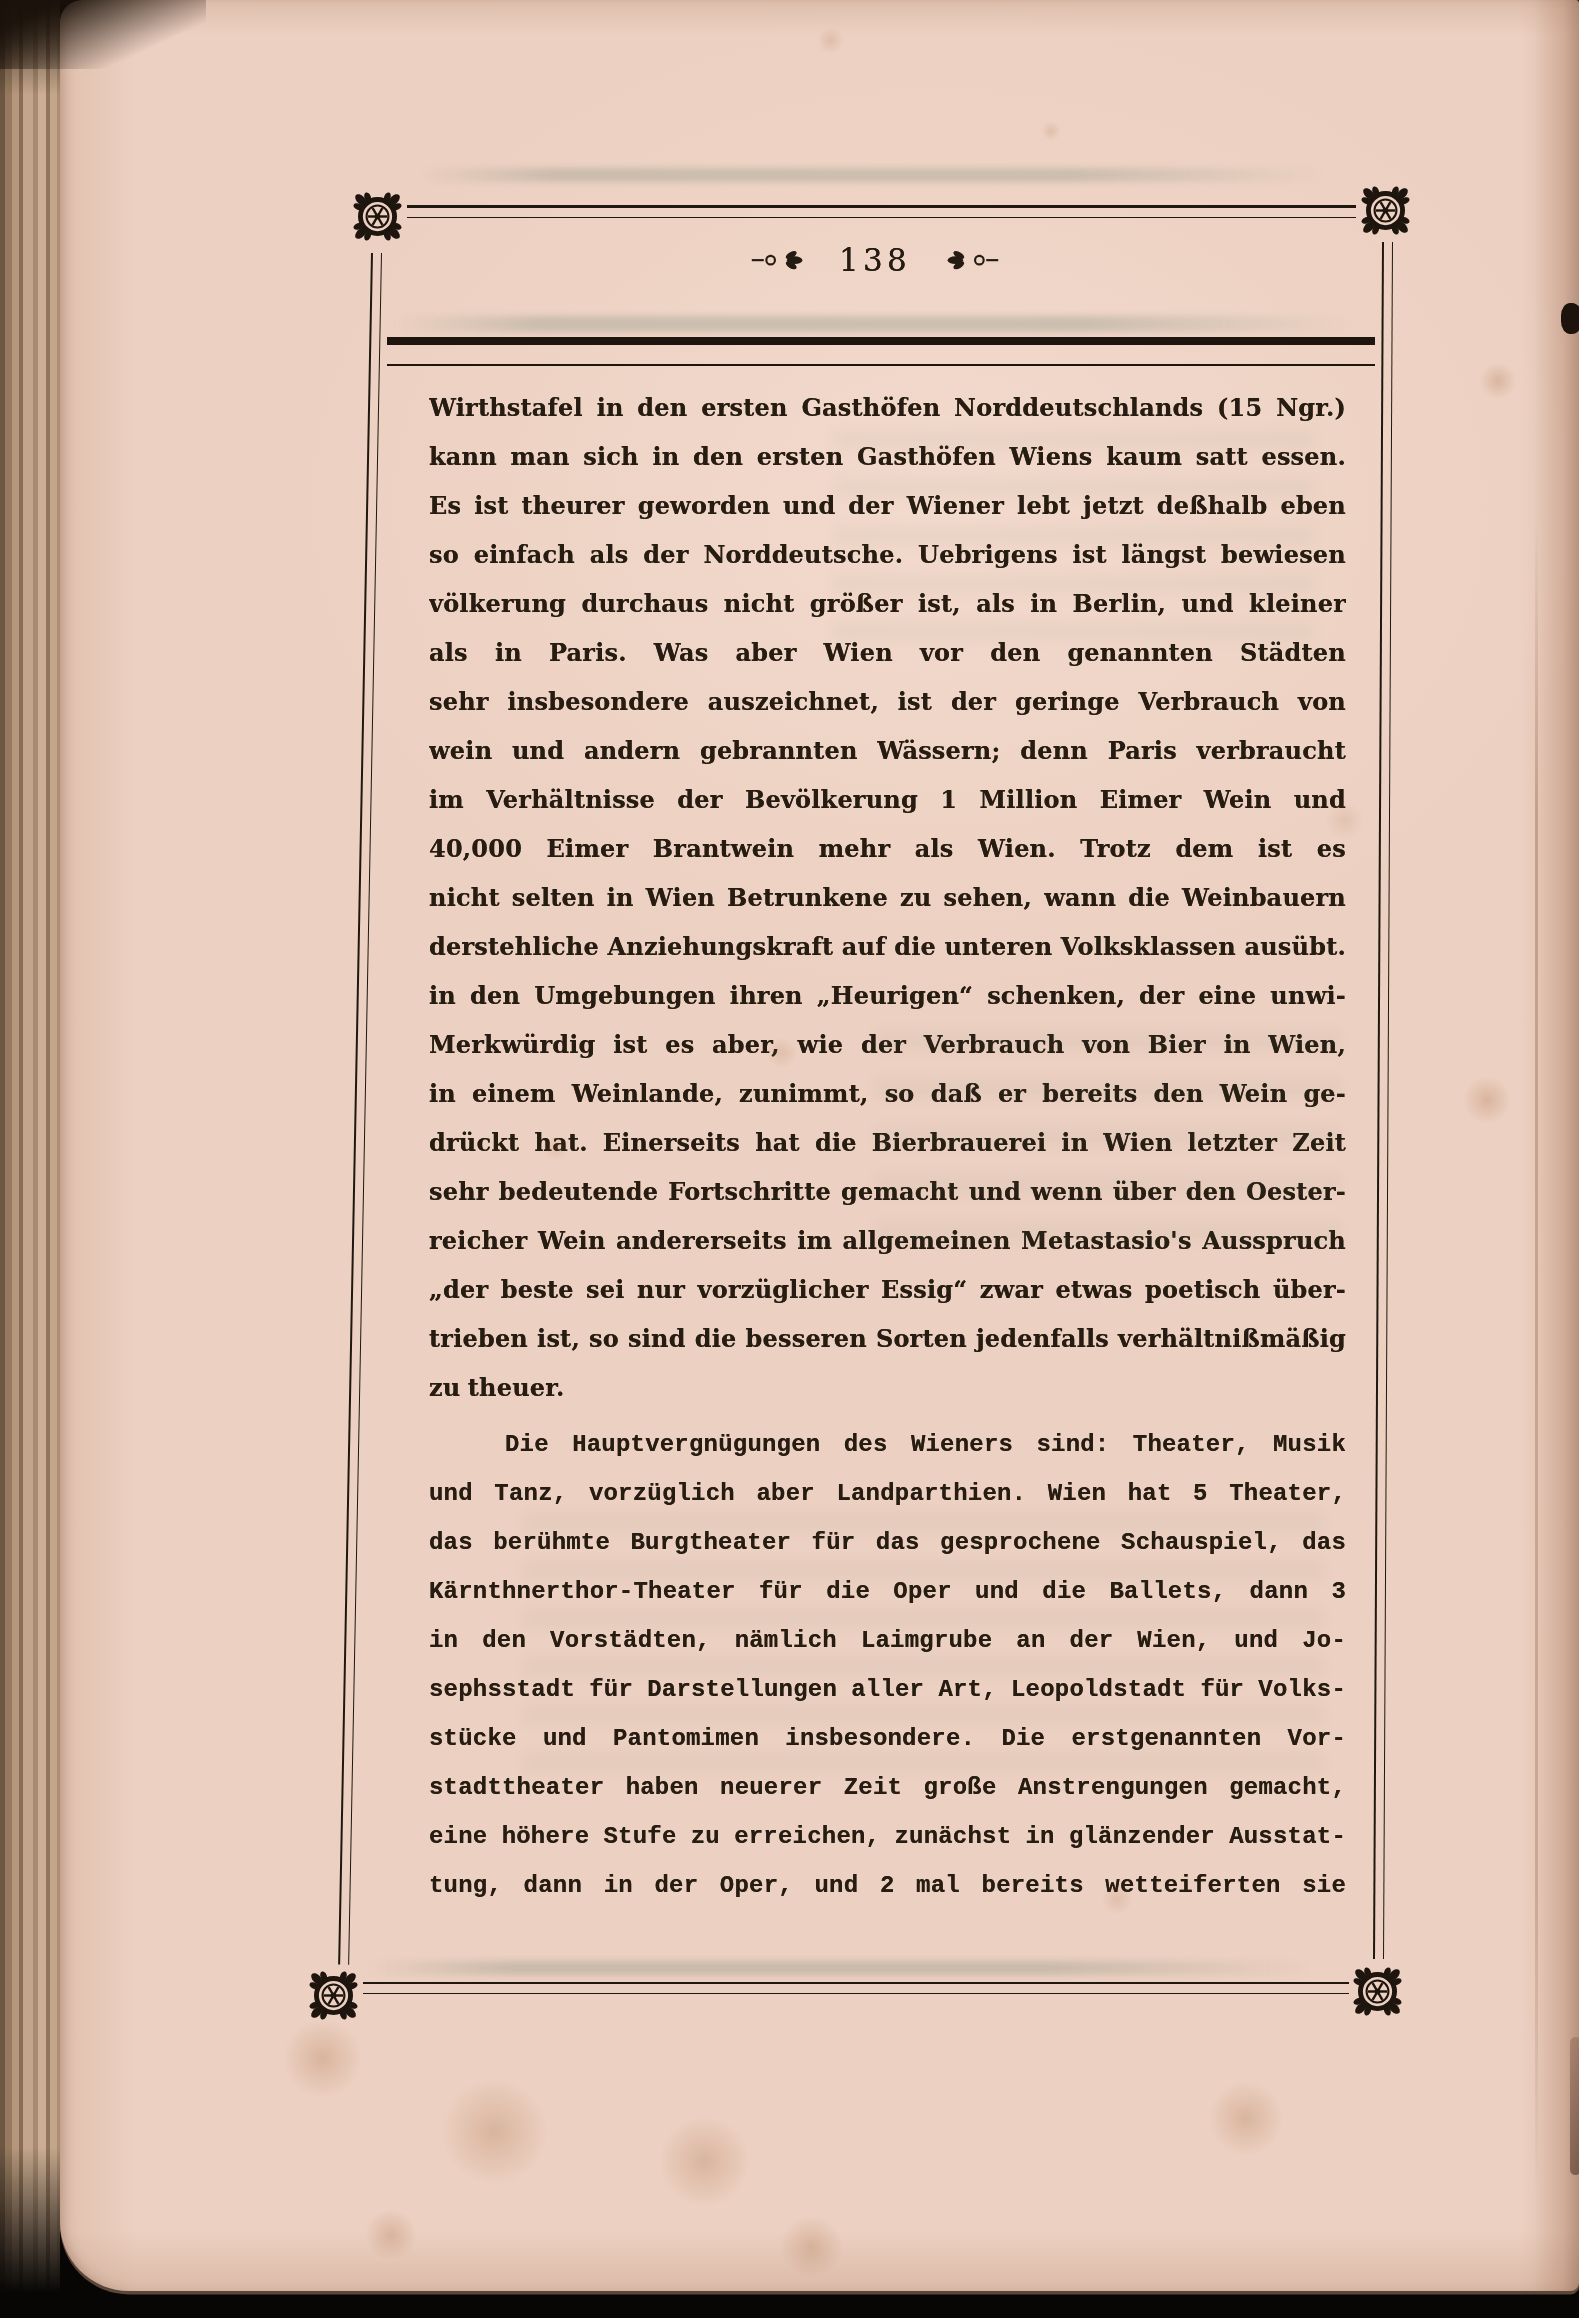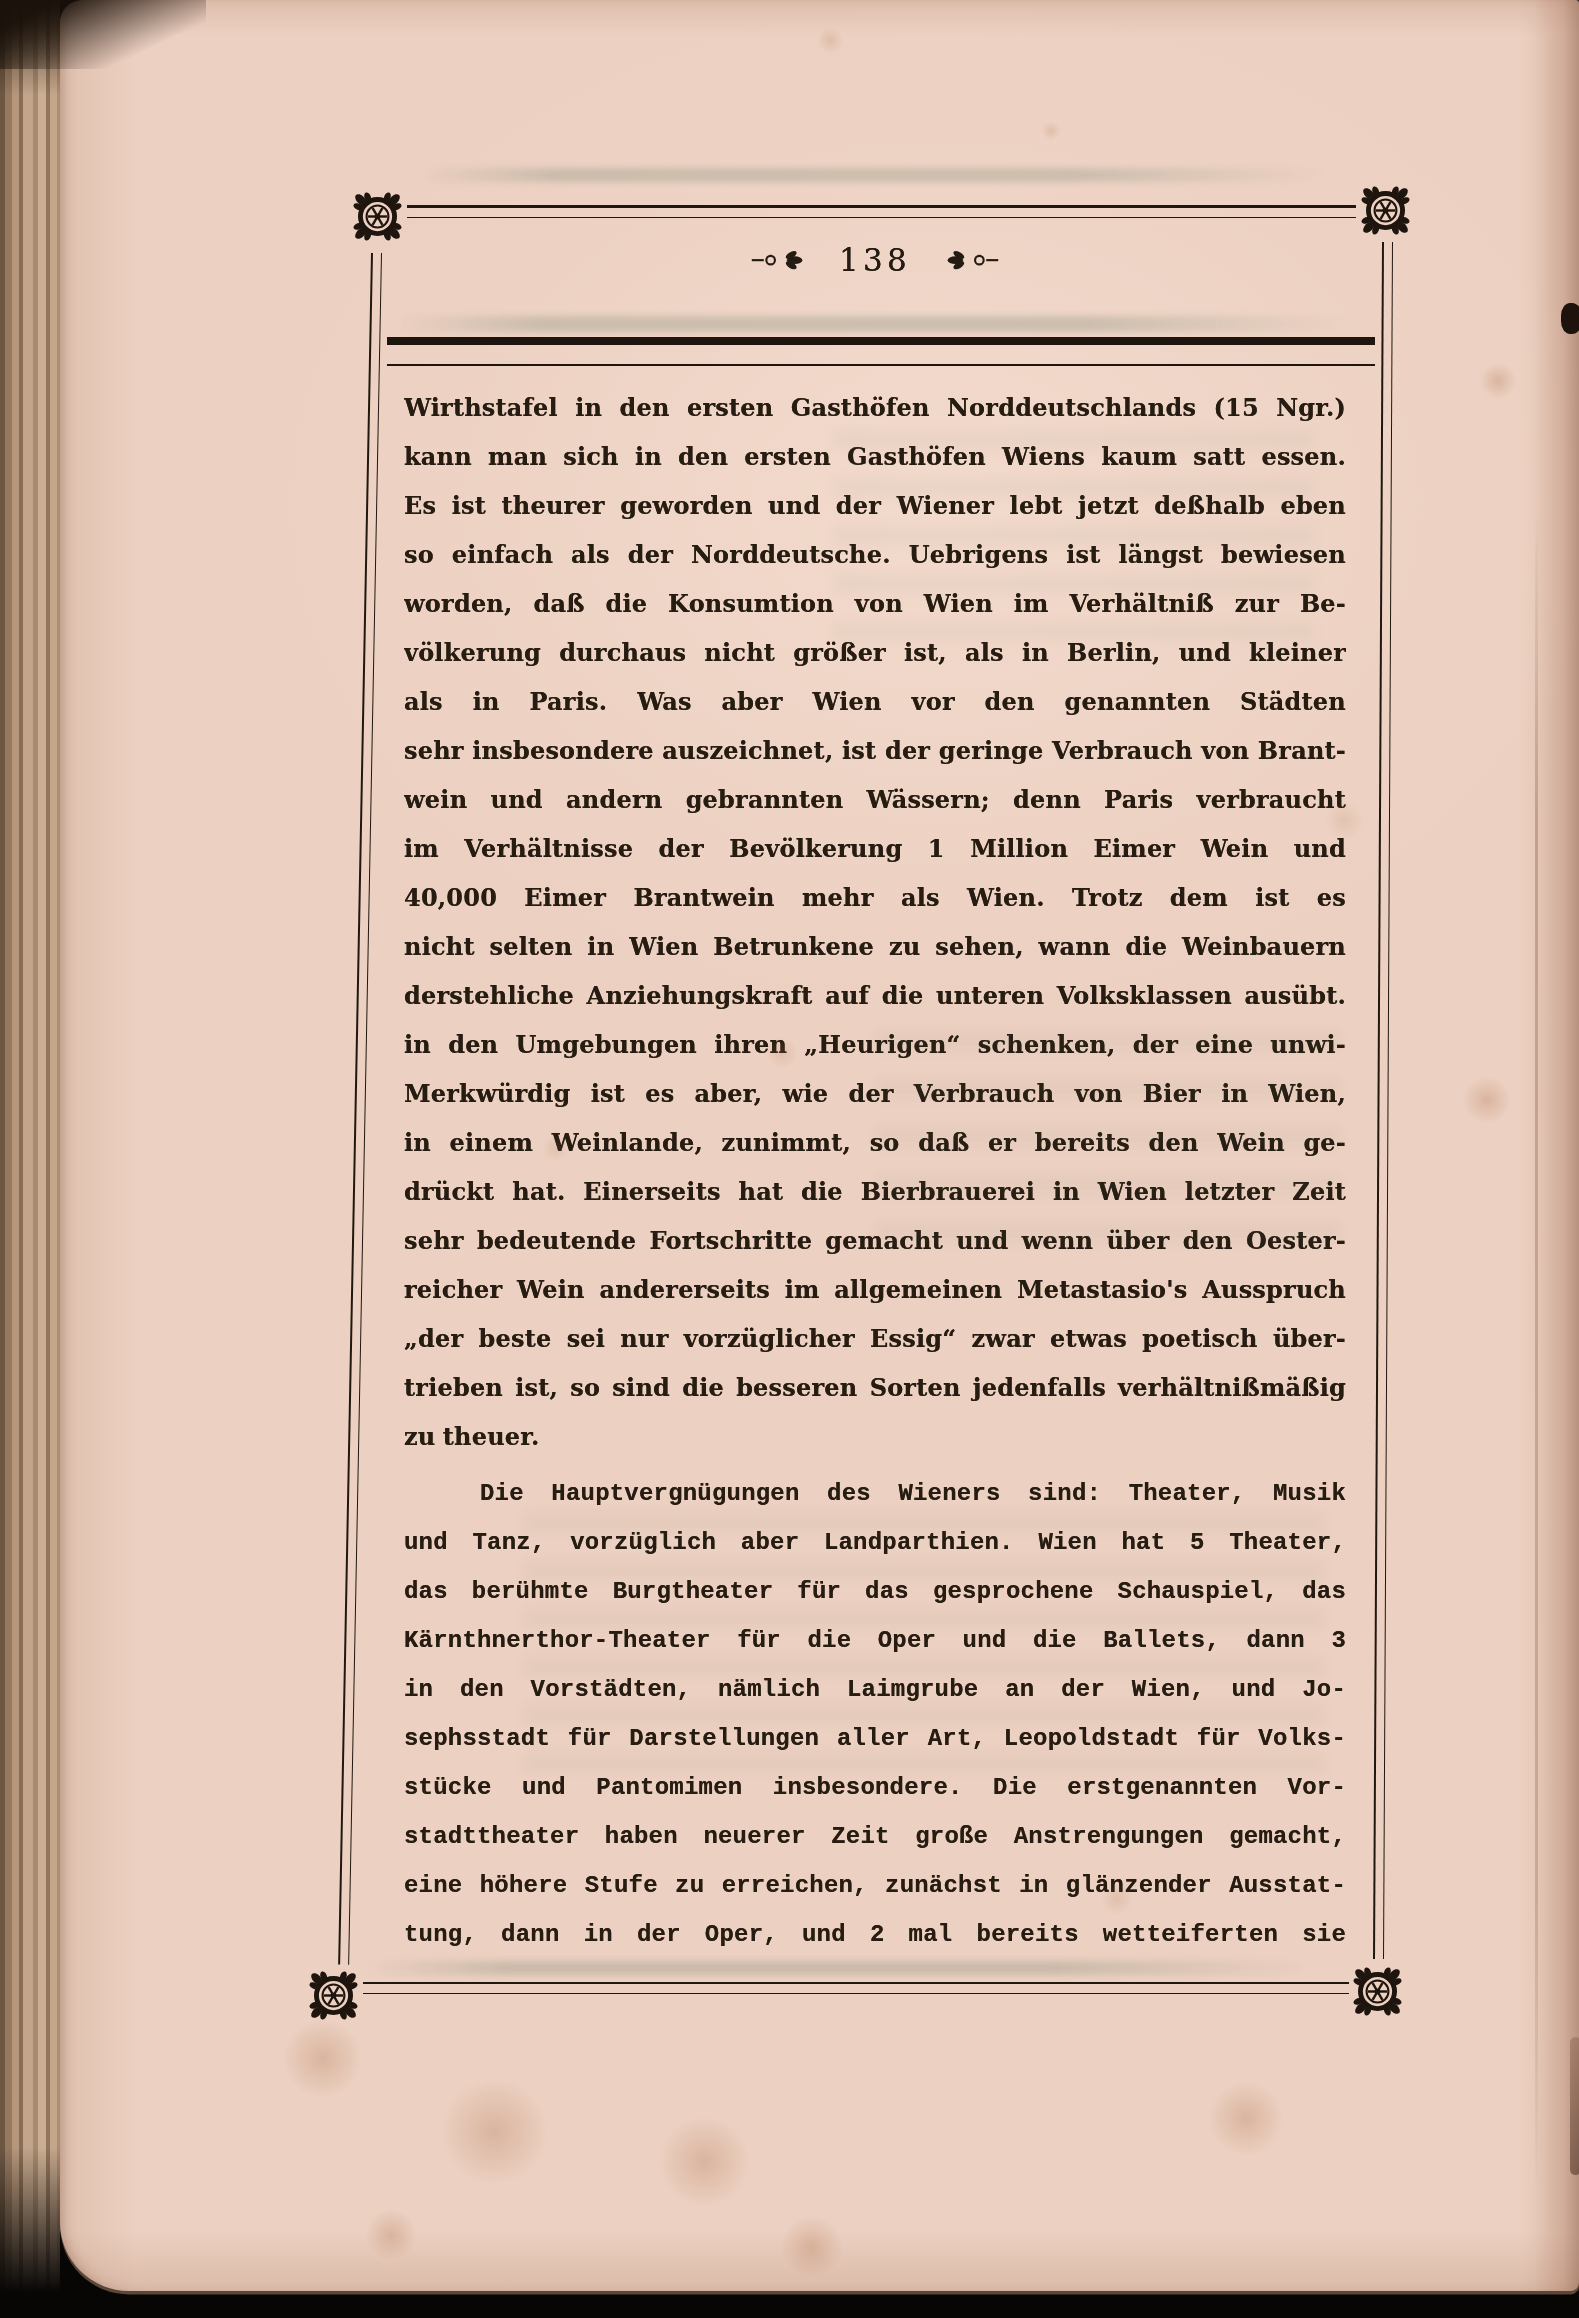--- a/index.html
+++ b/index.html
@@ -71,20 +71,21 @@
   .fleuron{width:67px;height:22.3px;}
   .fleuron.right{transform:scaleX(-1);}
   
   .textblock{position:absolute;left:344px;top:383px;width:942px;overflow:hidden;}
   .line{
     height:49px;line-height:49px;overflow:hidden;
     font-size:24px;font-weight:bold;color:#261c11;
     word-spacing:-1.3px;letter-spacing:0.2px;
     text-align:justify;text-align-last:justify;
     text-shadow:0 0 0.4px rgba(38,28,17,.8);
+    margin-left:25px;
   }
   .line.nojust{text-align-last:left;}
   .line.indent{text-indent:76px;}
   .para2{margin-top:7.7px;font-family:Liberation Mono, monospace;}
   
   .smear{position:absolute;filter:blur(3.4px);
     background:linear-gradient(90deg,rgba(125,138,120,0),rgba(125,138,120,.30) 15%,rgba(125,138,120,.30) 72%,rgba(125,138,120,0));}
   .ghost{position:absolute;filter:blur(6px);opacity:.5;
     background:repeating-linear-gradient(180deg,rgba(118,132,112,.12) 0 19px,rgba(0,0,0,0) 19px 48px);}
   .fox{position:absolute;border-radius:50%;
@@ -181,21 +182,20 @@
       </svg>
   </div>
   <div class="rule-thick"></div>
 
   <div class="textblock">
     <div>
       <div class="line">Wirthstafel in den ersten Gasthöfen Norddeutschlands (15 Ngr.)</div>
       <div class="line">kann man sich in den ersten Gasthöfen Wiens kaum satt essen.</div>
       <div class="line">Es ist theurer geworden und der Wiener lebt jetzt deßhalb eben</div>
       <div class="line">so einfach als der Norddeutsche. Uebrigens ist längst bewiesen</div>
-      <div class="line">worden, daß die Konsumtion von Wien im Verhältniß zur Be-</div>
       <div class="line">völkerung durchaus nicht größer ist, als in Berlin, und kleiner</div>
       <div class="line">als in Paris. Was aber Wien vor den genannten Städten</div>
       <div class="line">sehr insbesondere auszeichnet, ist der geringe Verbrauch von Brant-</div>
       <div class="line">wein und andern gebrannten Wässern; denn Paris verbraucht</div>
       <div class="line">im Verhältnisse der Bevölkerung 1 Million Eimer Wein und</div>
       <div class="line">40,000 Eimer Brantwein mehr als Wien. Trotz dem ist es</div>
       <div class="line">nicht selten in Wien Betrunkene zu sehen, wann die Weinbauern</div>
       <div class="line">derstehliche Anziehungskraft auf die unteren Volksklassen ausübt.</div>
       <div class="line">in den Umgebungen ihren „Heurigen“ schenken, der eine unwi-</div>
       <div class="line">Merkwürdig ist es aber, wie der Verbrauch von Bier in Wien,</div>

